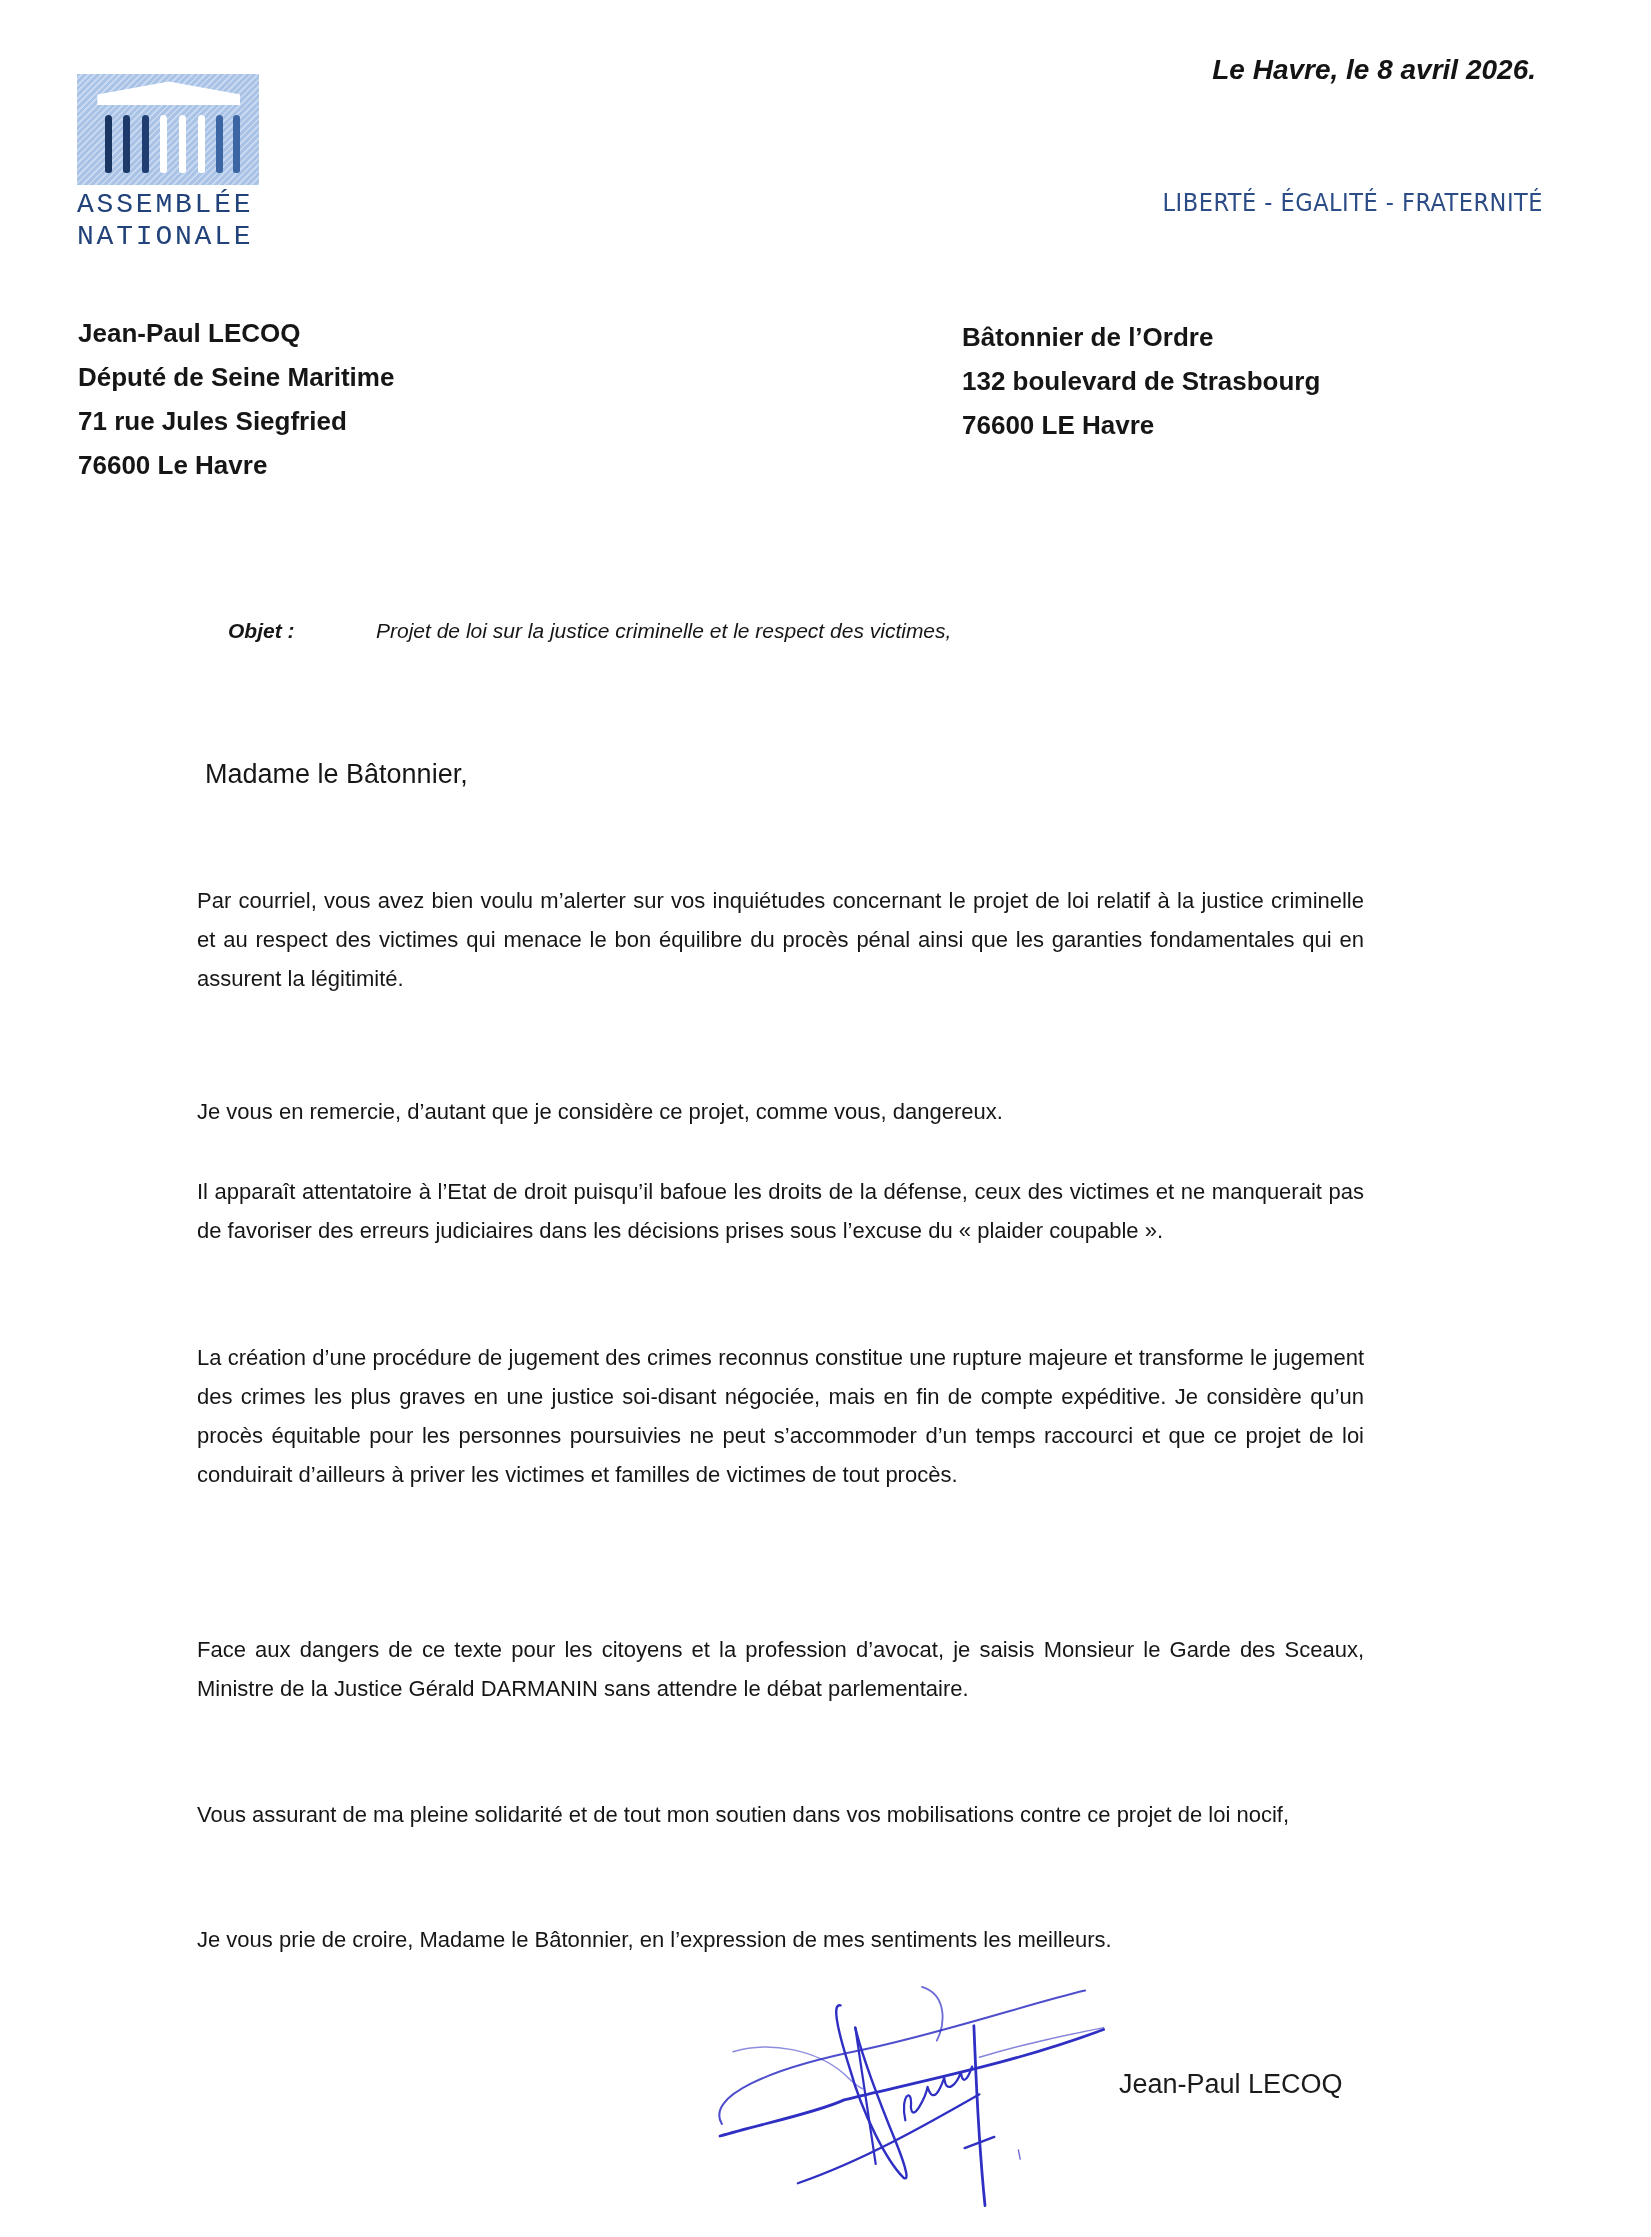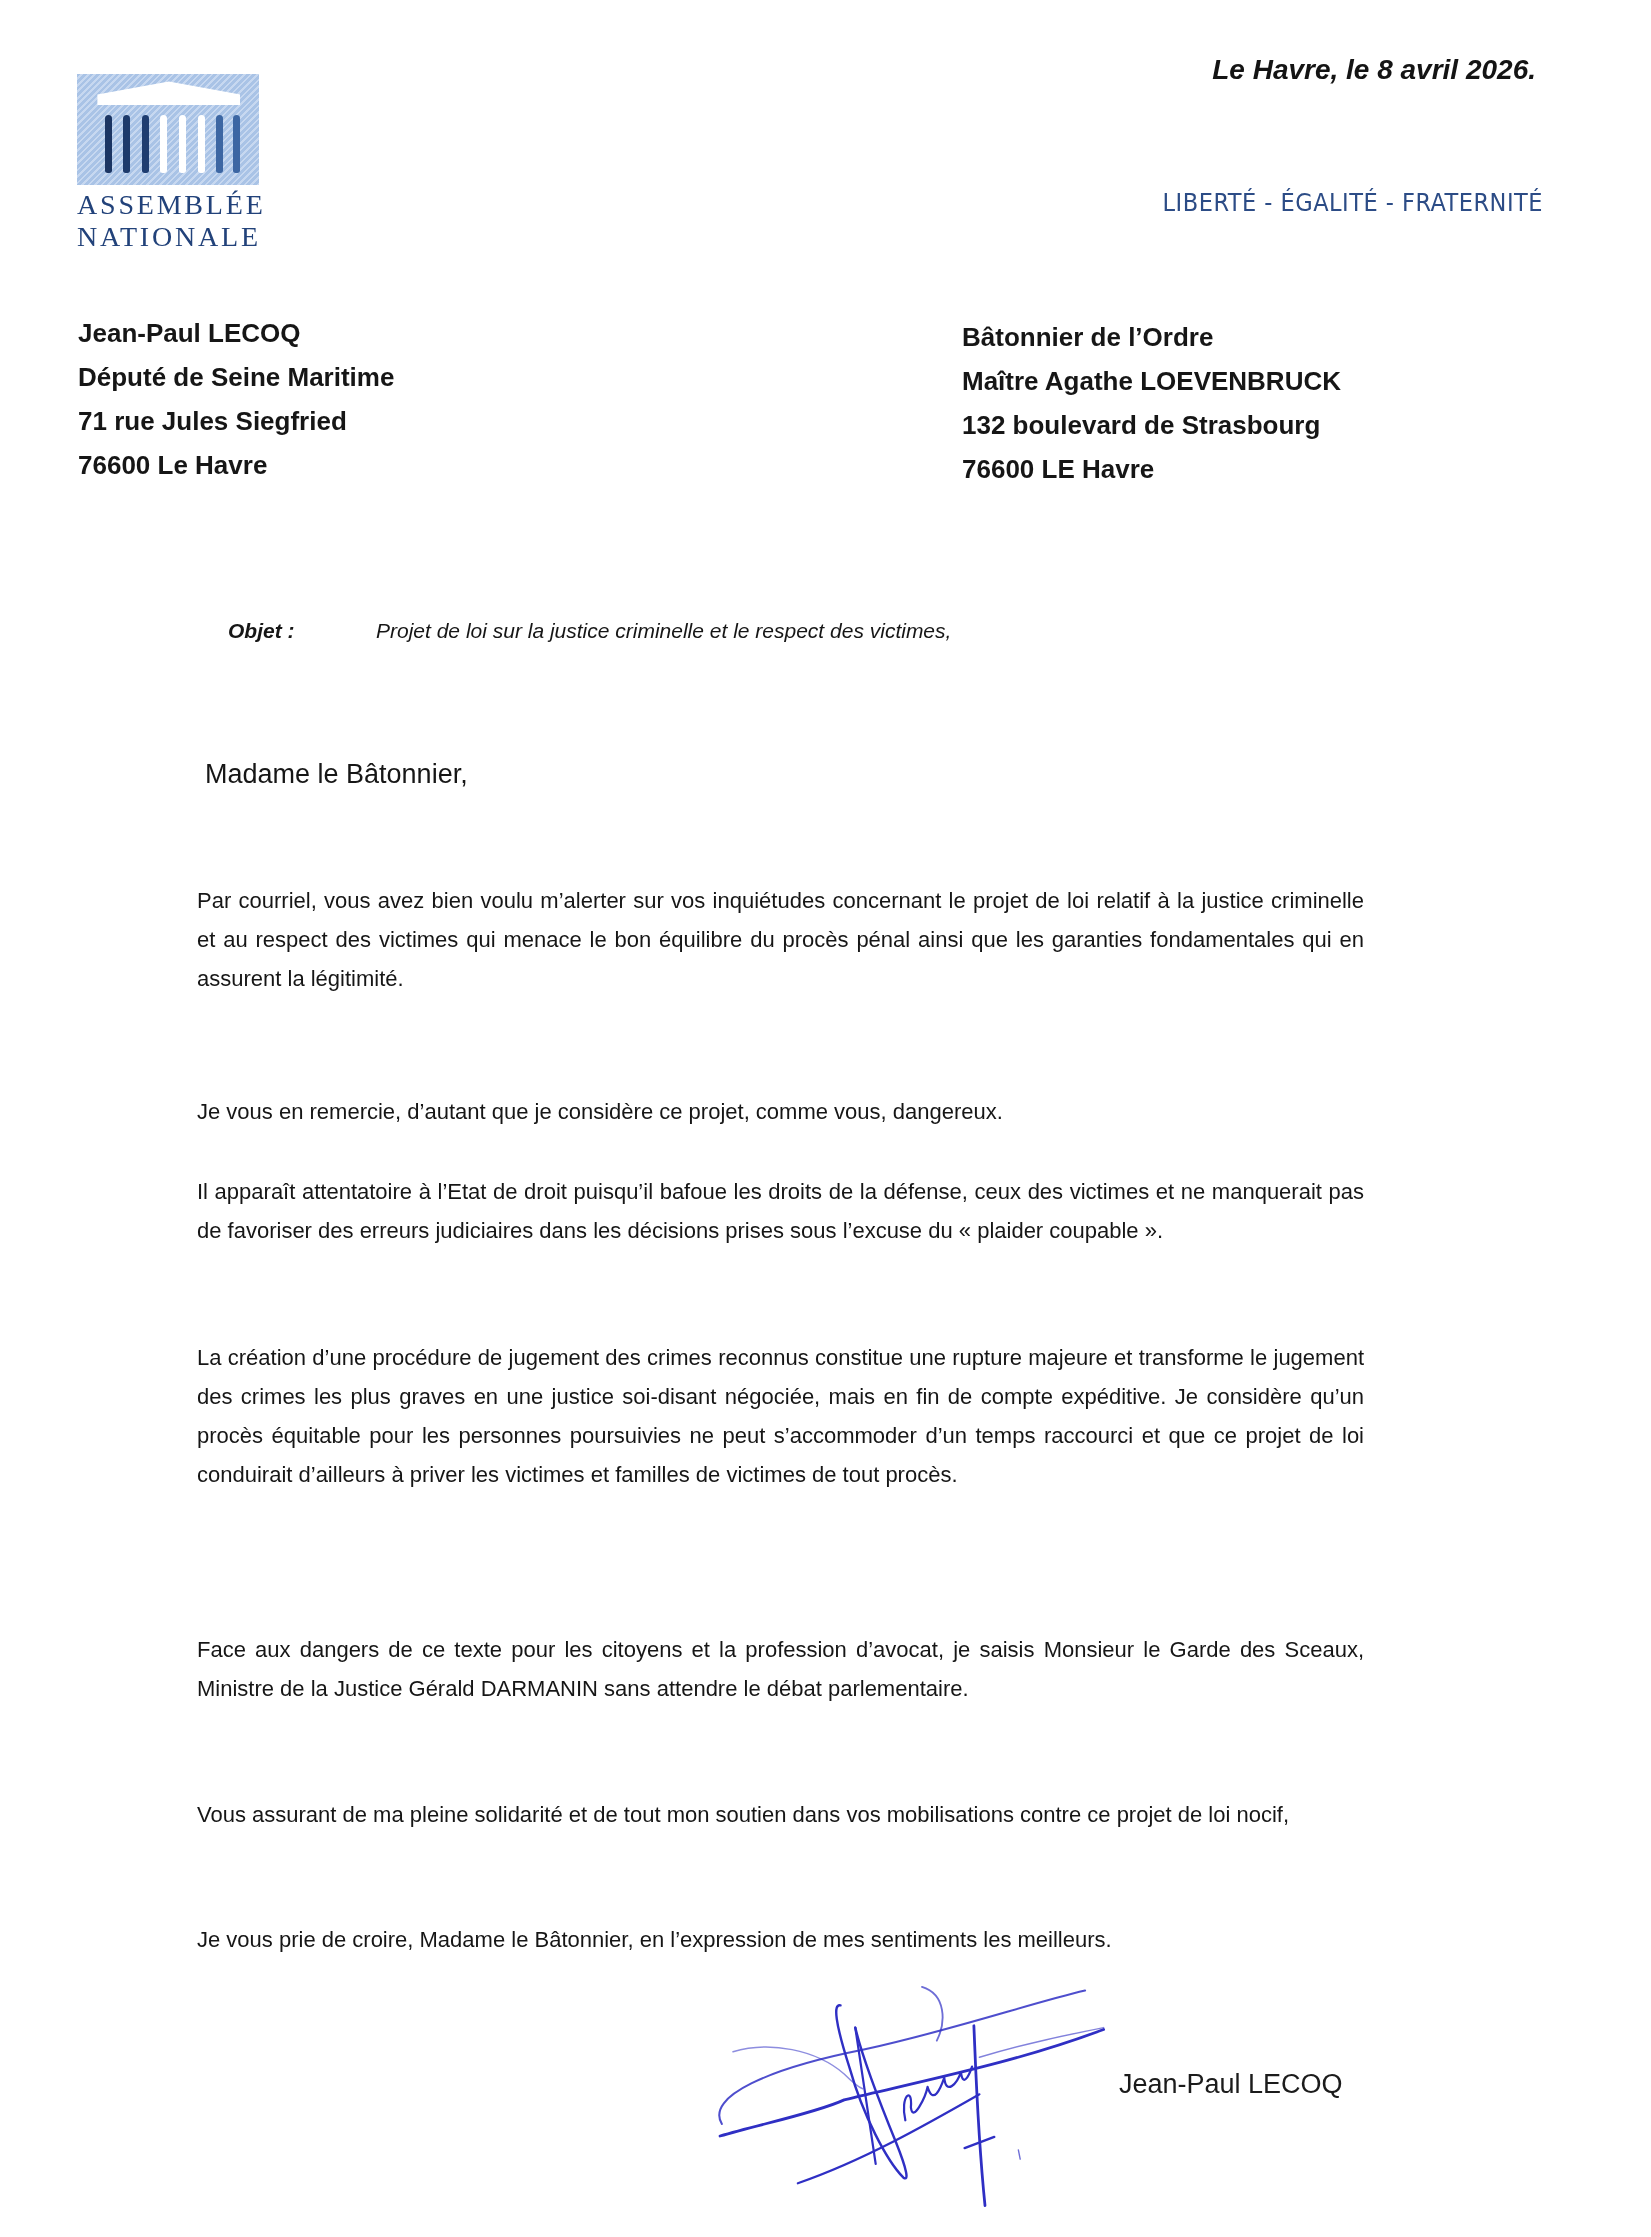--- a/index.html
+++ b/index.html
@@ -8,21 +8,21 @@
   .abs { position:absolute; }
 
   
   .logo { left:77px; top:74px; width:182px; height:186px; }
   .logo-box { position:absolute; left:0; top:0; width:182px; height:111px;
     background: repeating-linear-gradient(135deg, #a9c3e6 0 2.8px, #c7d8f0 2.8px 4.6px); }
   .logo-pediment { position:absolute; left:20.4px; top:7.4px; width:143px; height:24px; background:#fff;
     clip-path: polygon(0 55%, 50% 0, 100% 55%, 100% 100%, 0 100%); }
   .col { position:absolute; top:41px; width:7.4px; height:58px; border-radius:3.7px 3.7px 2.8px 2.8px; }
   .logo-text { position:absolute; left:0; top:115px; width:186px; color:#22427a;
-    font-family:Liberation Serif, serif; font-size:28px; letter-spacing:2.8px; line-height:32px; }
+    font-family:Liberation Mono, monospace; font-size:28px; letter-spacing:2.8px; line-height:32px; }
 
   
   .date { right:115px; top:54px; font-family:"Liberation Sans", sans-serif; font-style:italic; font-weight:bold;
     font-size:28px; color:#141414; }
 
   
   .rep { right:108px; top:186px; text-align:right; color:#2c4c86; font-family:"DejaVu Serif", serif; }
   .rep .l1 { font-size:28px; letter-spacing:3.7px; line-height:35px; }
   .rep .l2 { font-size:25px; letter-spacing:0.5px; line-height:33px; font-family:"DejaVu Sans Condensed","DejaVu Sans", sans-serif; }
 
@@ -75,21 +75,20 @@
 
 <div class="abs addr sender">
   <div>Jean-Paul LECOQ</div>
   <div>Député de Seine Maritime</div>
   <div>71 rue Jules Siegfried</div>
   <div>76600 Le Havre</div>
 </div>
 
 <div class="abs addr recipient">
   <div>Bâtonnier de l’Ordre</div>
-  <div>Maître Agathe LOEVENBRUCK</div>
   <div>132 boulevard de Strasbourg</div>
   <div>76600 LE Havre</div>
 </div>
 
 <div class="abs objet">
   <span class="lbl">Objet :</span>
   <span class="val">Projet de loi sur la justice criminelle et le respect des victimes,</span>
 </div>
 
 <div class="abs salutation">Madame le Bâtonnier,</div>

